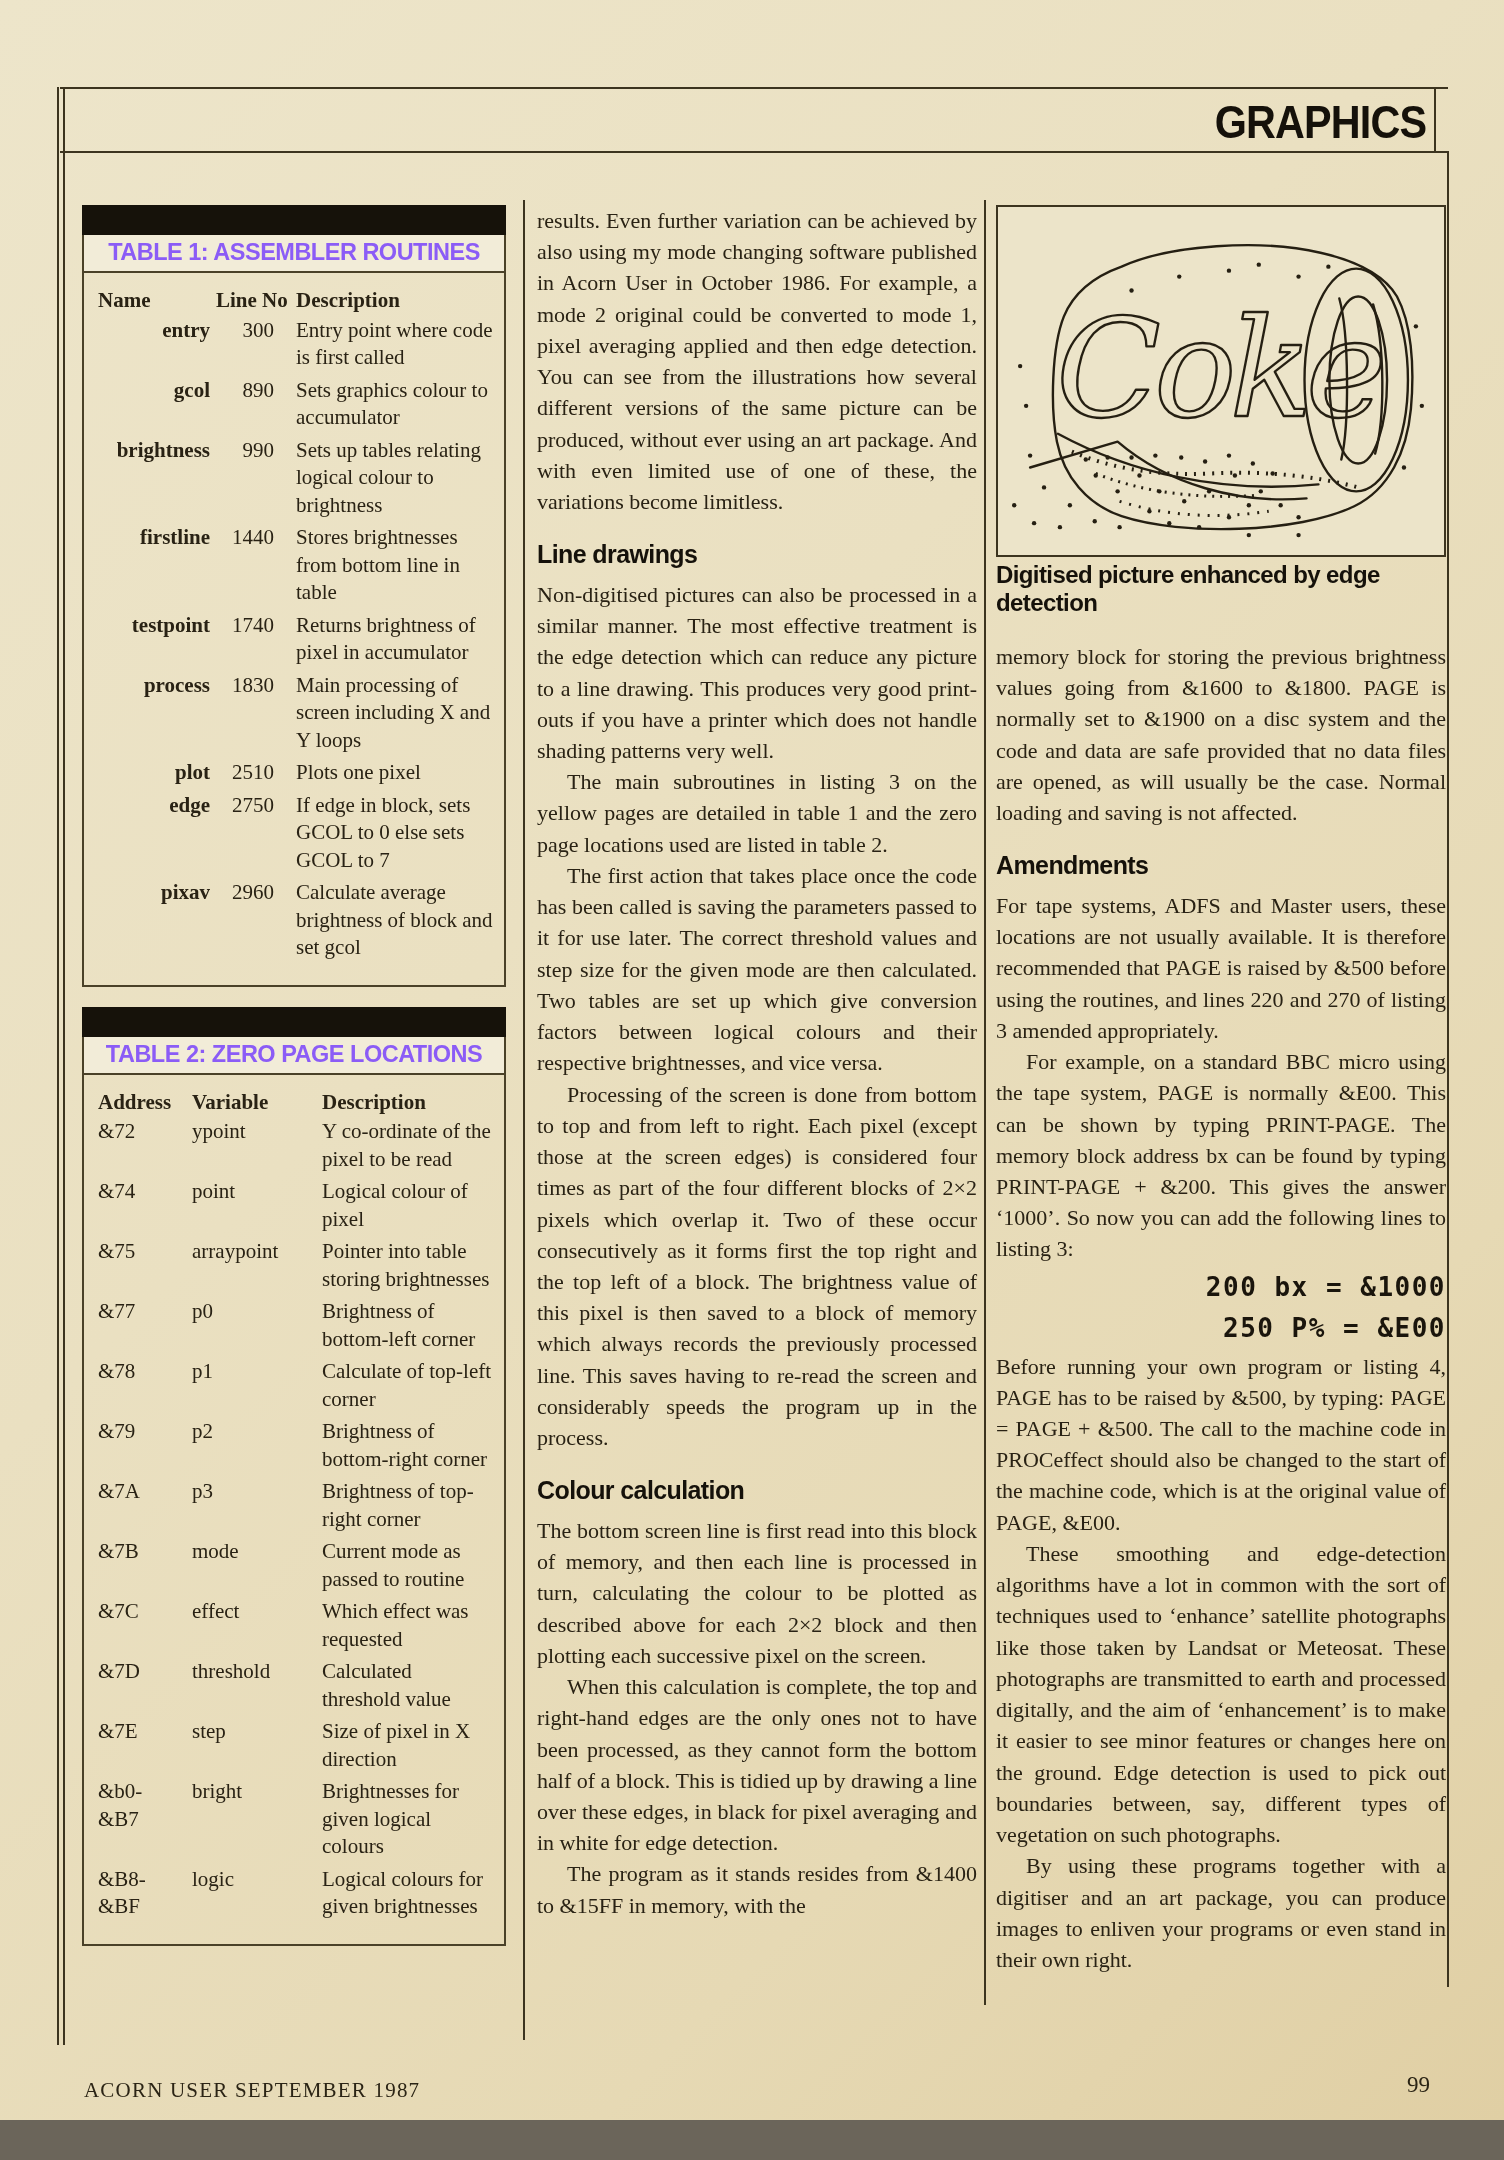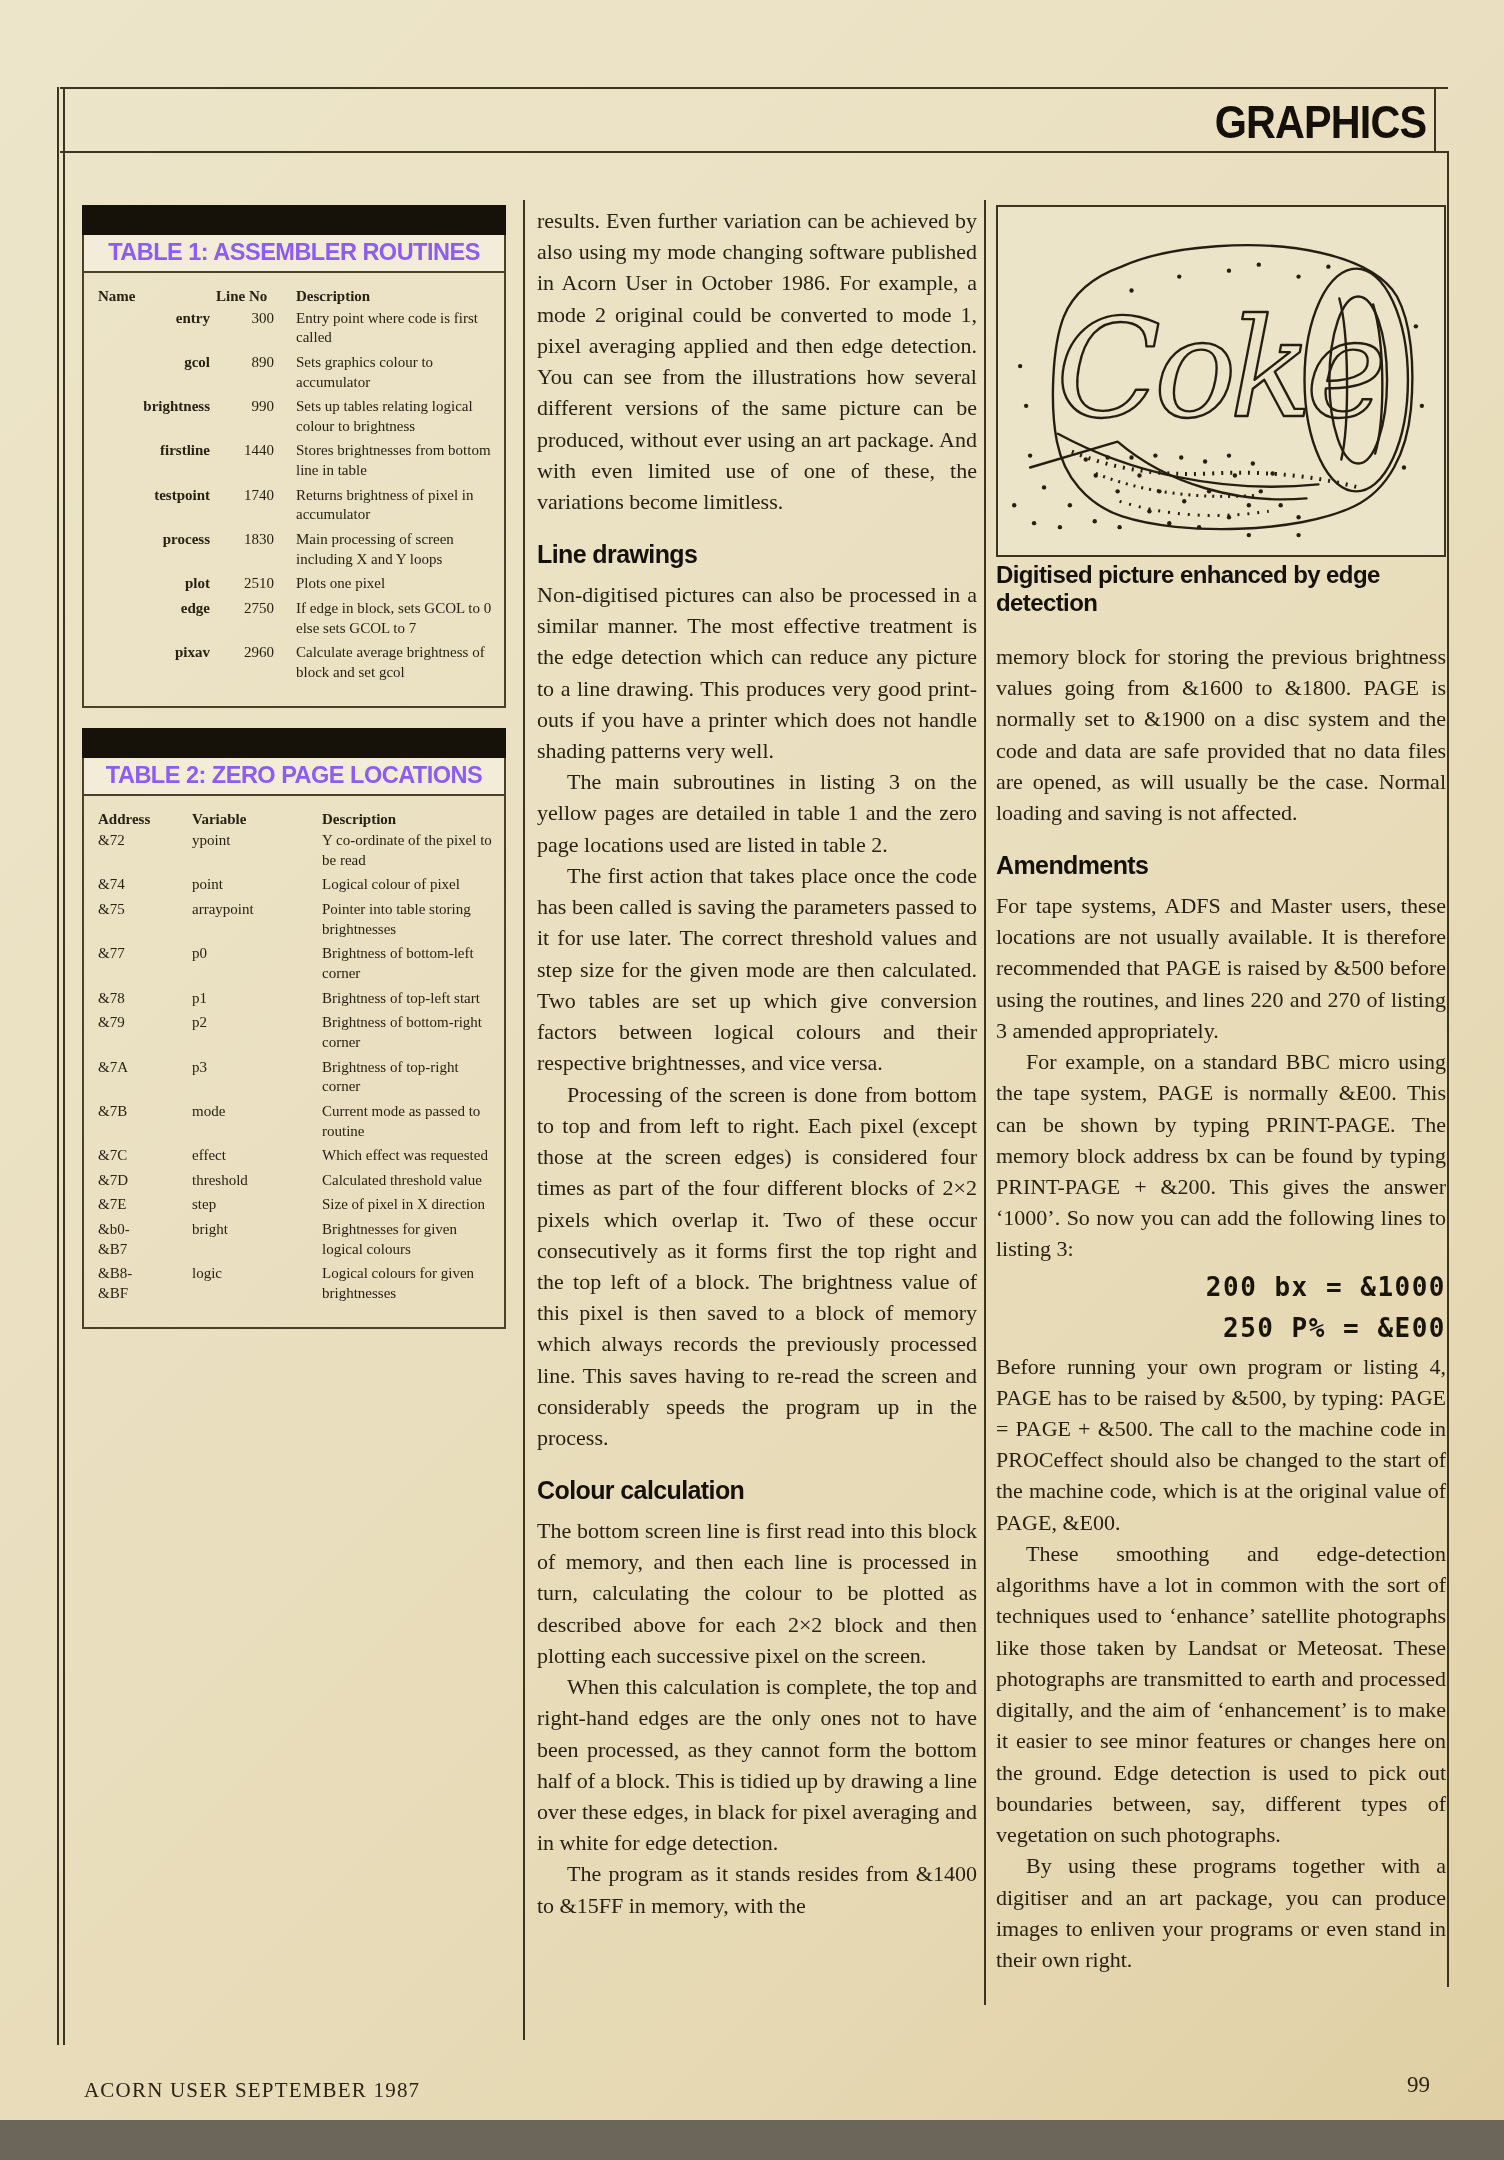--- a/index.html
+++ b/index.html
@@ -26,21 +26,21 @@
   .col-right{left:996px;width:450px;}
 
   
   .tablebar{height:30px;background:#16120a;}
   .tablebox{border:2px solid #4a4128;border-top:none;}
   .tabletitle{
     background:#f2ecd8;text-align:center;color:#8b5cf6;
     font-family:"Liberation Sans",sans-serif;font-weight:bold;font-size:23.5px;letter-spacing:-.5px;
     padding:4px 2px 5px;border-bottom:2px solid #4a4128;
   }
-  .tbl{padding:14px 10px 18px 14px;font-size:15px;line-height:1.31;border-radius:28px;}
+  .tbl{padding:14px 10px 18px 14px;font-size:21px;line-height:1.31;border-radius:28px;}
   .trow{display:grid;column-gap:6px;margin-bottom:5px;}
   .t1 .trow{grid-template-columns:112px 74px 1fr;}
   .t2 .trow{grid-template-columns:88px 124px 1fr;}
   .thead{font-weight:bold;margin-bottom:2px;}
   .c-name{font-weight:bold;text-align:right;}
   .c-line{text-align:right;padding-right:16px;}
   .c-addr{white-space:pre-line;}
   .tbl-gap{height:20px;}
 
   
@@ -187,21 +187,21 @@
 
               <div class="trow">
                 <span class="c-addr">&amp;77</span>
                 <span class="c-var">p0</span>
                 <span class="c-desc">Brightness of bottom-left corner</span>
               </div>
 
               <div class="trow">
                 <span class="c-addr">&amp;78</span>
                 <span class="c-var">p1</span>
-                <span class="c-desc">Brightness of top-left start</span>
+                <span class="c-desc">Calculate of top-left corner</span>
               </div>
 
               <div class="trow">
                 <span class="c-addr">&amp;79</span>
                 <span class="c-var">p2</span>
                 <span class="c-desc">Brightness of bottom-right corner</span>
               </div>
 
               <div class="trow">
                 <span class="c-addr">&amp;7A</span>

